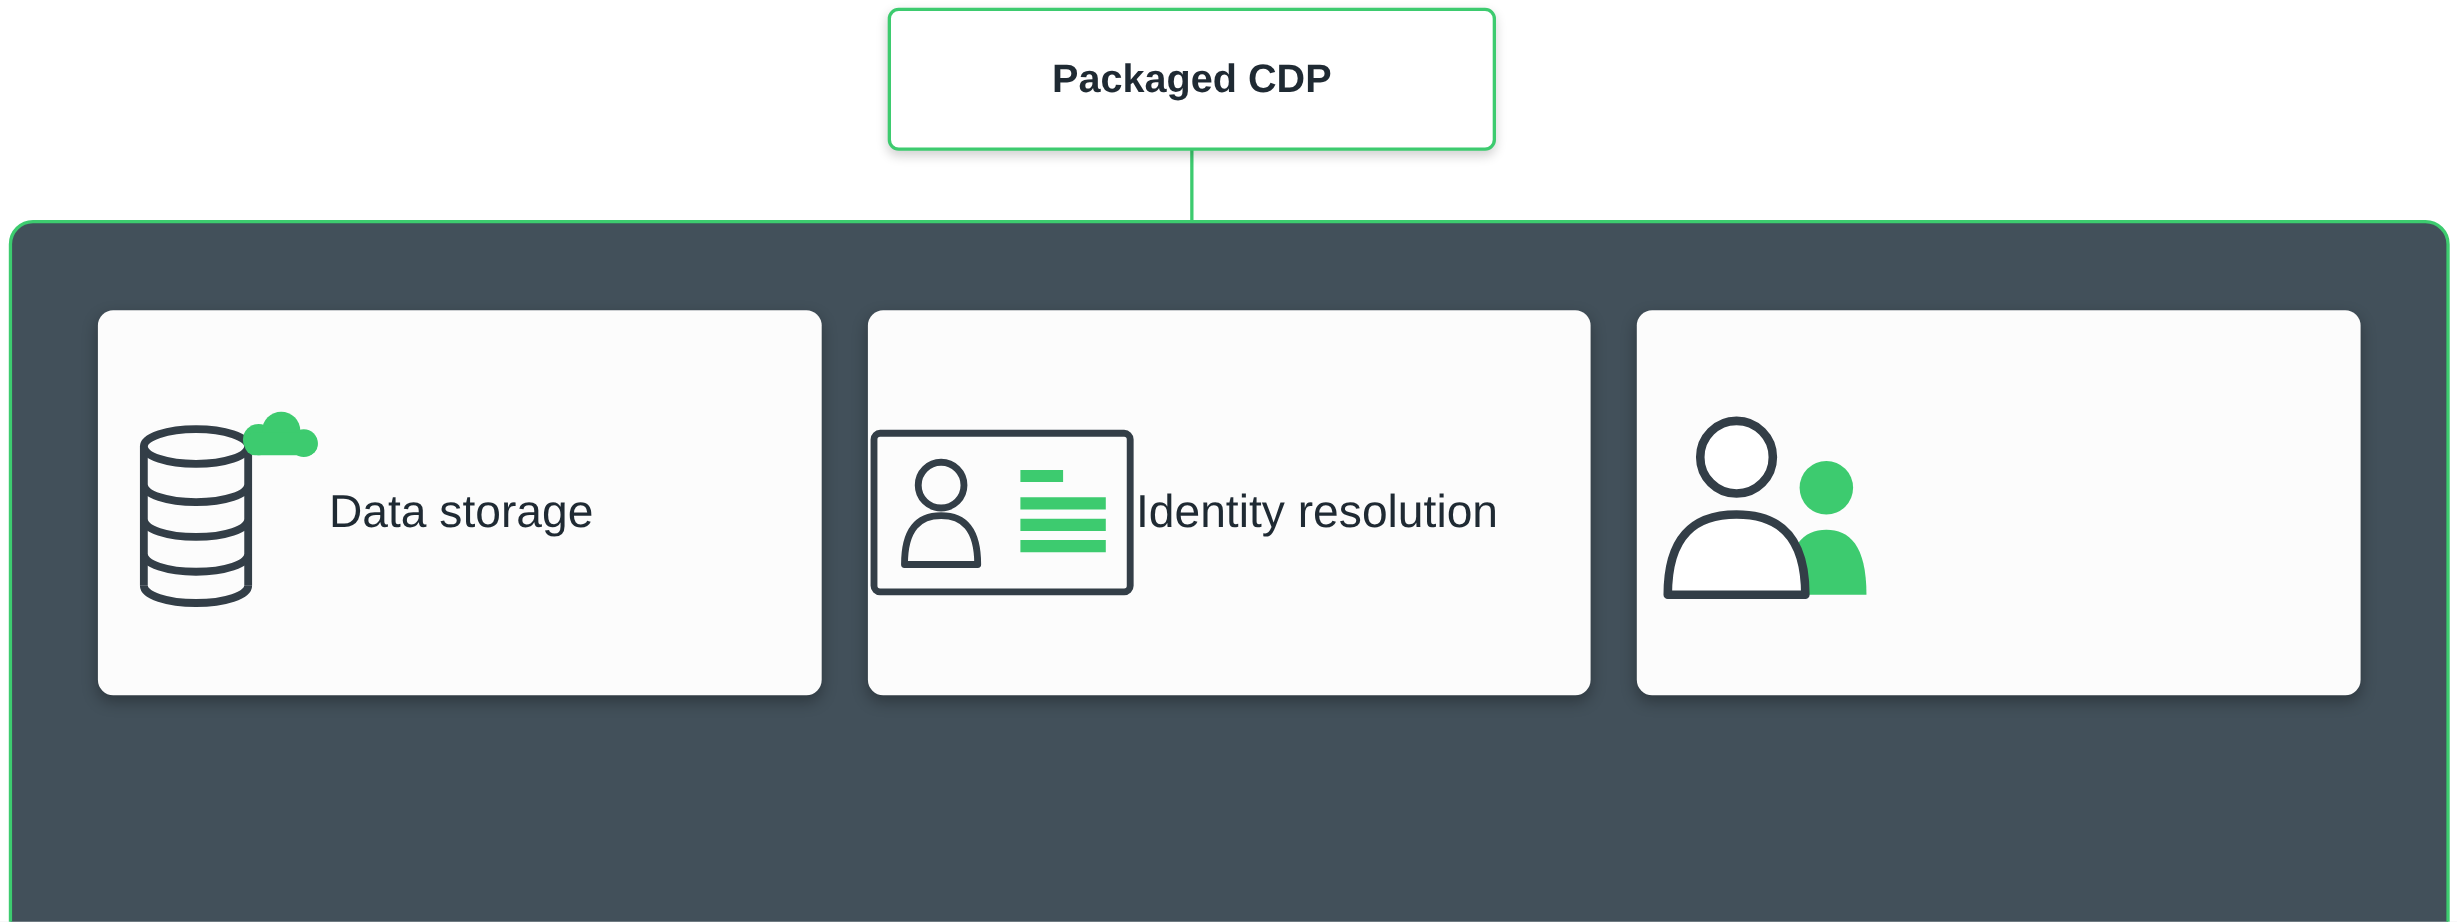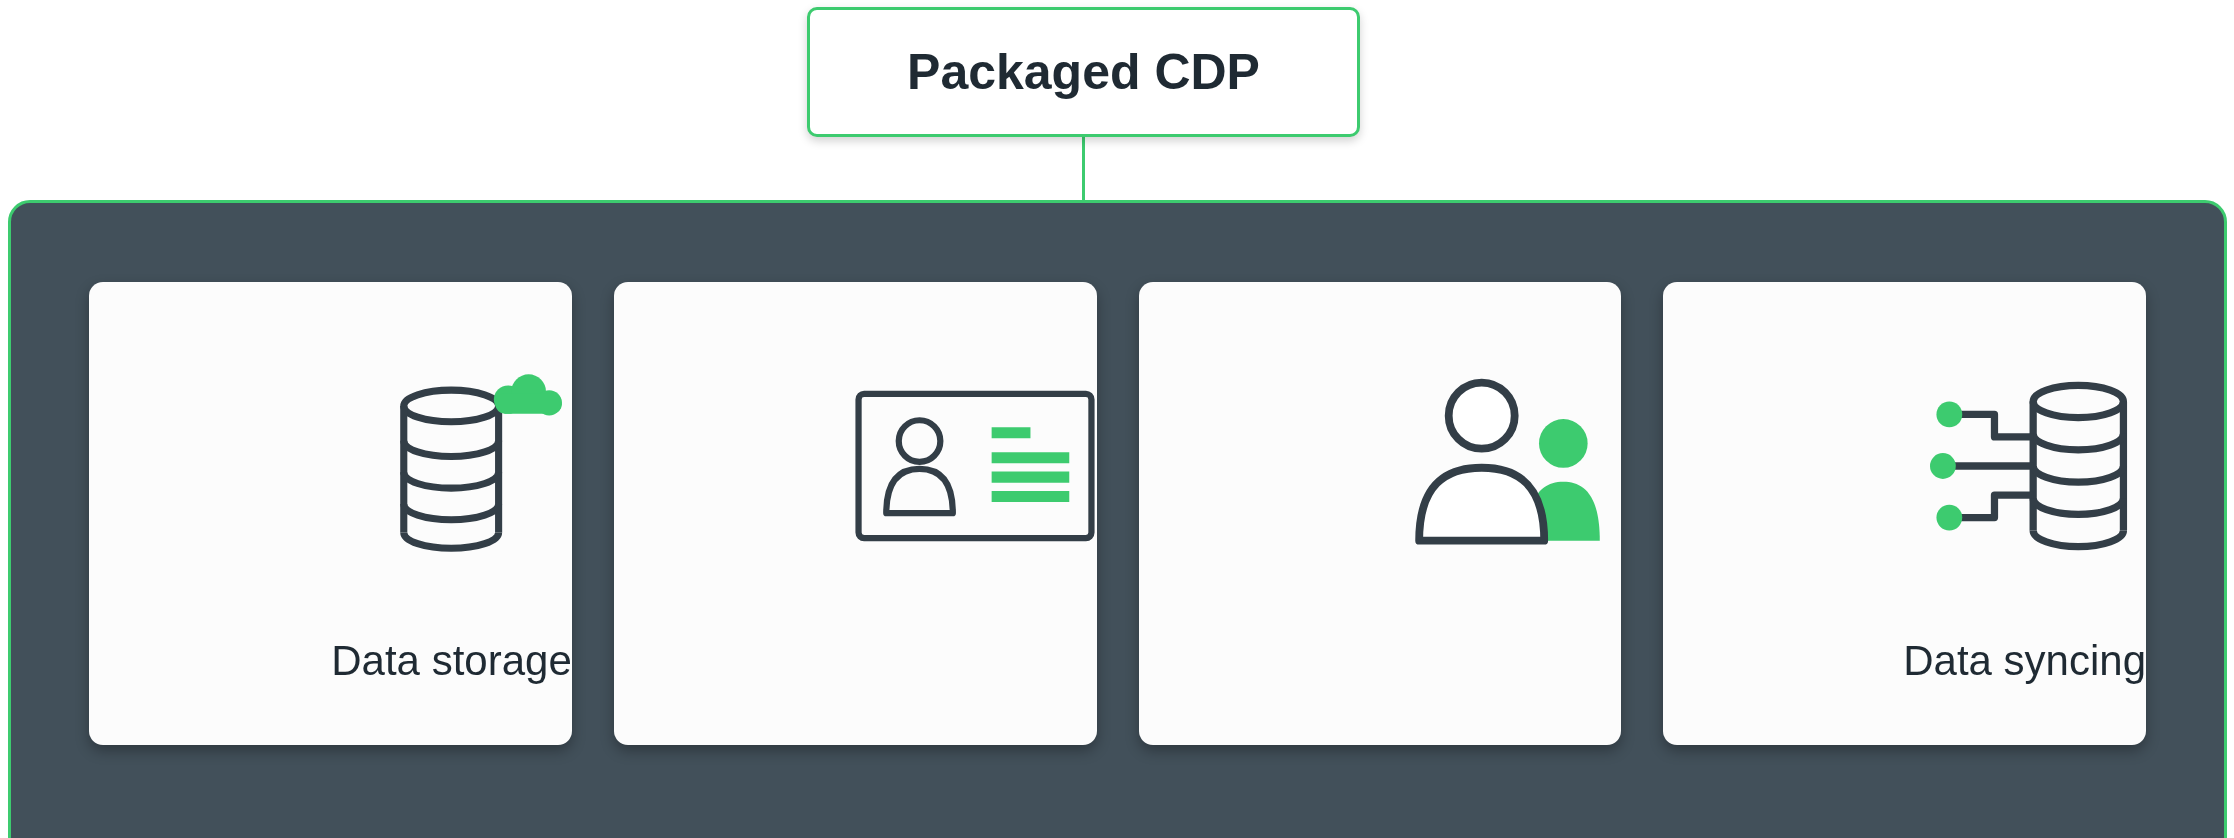--- a/index.html
+++ b/index.html
@@ -12,42 +12,42 @@
   *{box-sizing:border-box;margin:0;padding:0;}
   html,body{width:2234px;height:838px;background:#ffffff;overflow:hidden;
     font-family:"Liberation Sans","DejaVu Sans",sans-serif;}
   .stage{position:relative;width:2234px;height:838px;}
 
   .title-box{
     position:absolute;left:807px;top:7px;width:553px;height:130px;
     background:#ffffff;border:3px solid var(--accent);border-radius:10px;
     display:flex;align-items:center;justify-content:center;
     box-shadow:0 4px 10px rgba(0,0,0,0.18);
-    font-size:50px;font-weight:700;color:var(--text-dark);
+    font-size:36px;font-weight:700;color:var(--text-dark);
     z-index:2;
   }
 
   .connector{
     position:absolute;left:1082px;top:136px;width:3px;height:66px;
     background:var(--accent);
   }
 
   .container{
     position:absolute;left:8px;top:200px;width:2219px;height:680px;
     background:var(--container);
     border:3px solid var(--accent);
     border-radius:22px;
     display:flex;gap:42px;align-items:flex-start;
     padding:79px 78px 0 78px;
   }
 
   .card{
-    flex:1;height:463px;background:var(--card-bg);border-radius:14px;
+    flex:1;height:350px;background:var(--card-bg);border-radius:14px;
     box-shadow:0 6px 14px rgba(0,0,0,0.30);
-    display:flex;flex-direction:column;align-items:flex-end;
+    display:flex;flex-direction:row;align-items:flex-start;
     padding-top:86px;
   }
   .icon-box{
     height:196px;display:flex;align-items:center;justify-content:center;
   }
   .card-label{
     margin-top:74px;font-size:42px;line-height:1.1;color:var(--text-dark);
     font-weight:400;text-align:center;
   }
 
@@ -94,53 +94,33 @@
         <svg width="244" height="162" viewBox="0 0 176 116" aria-hidden="true">
           <rect class="outline" x="4" y="6" width="168" height="104" rx="4"></rect>
           <circle class="outline" cx="48" cy="40" r="15"></circle>
           <path class="outline" d="M24 92 C24 68 34 60 48 60 C62 60 72 68 72 92 Z"></path>
           <path class="green-line" d="M100 34 H128"></path>
           <path class="green-line" d="M100 52 H156"></path>
           <path class="green-line" d="M100 66 H156"></path>
           <path class="green-line" d="M100 80 H156"></path>
         </svg>
       </div>
+      <div class="card-label">Identity resolution</div>
     </div>
 
     <div class="card">
       <div class="icon-box">
         <svg width="230" height="198" viewBox="0 0 132 114" aria-hidden="true">
           <g>
             <circle class="green-fill" cx="99" cy="44" r="14"></circle>
             <path class="green-fill" d="M78 100 C78 74 87 66 99 66 C111 66 120 74 120 100 Z"></path>
           </g>
           <g>
             <circle class="outline-fill" cx="52" cy="28" r="19"></circle>
             <path class="outline-fill" d="M16 100 C16 68 31 58 52 58 C73 58 88 68 88 100 Z"></path>
           </g>
         </svg>
       </div>
     </div>
 
-    <div class="card">
-      <div class="icon-box">
-        <svg width="216" height="200" viewBox="0 0 134 124" aria-hidden="true">
-          <ellipse class="outline" cx="92" cy="22" rx="28" ry="10"></ellipse>
-          <path class="outline" d="M64 22 V102 M120 22 V102"></path>
-          <path class="outline" d="M64 42 A28 10 0 0 0 120 42"></path>
-          <path class="outline" d="M64 62 A28 10 0 0 0 120 62"></path>
-          <path class="outline" d="M64 82 A28 10 0 0 0 120 82"></path>
-          <path class="outline" d="M64 102 A28 10 0 0 0 120 102"></path>
-          <g>
-            <path class="outline" d="M19 30 H40 V44 H64"></path>
-            <path class="outline" d="M15 62 H64"></path>
-            <path class="outline" d="M19 94 H40 V80 H64"></path>
-            <circle class="green-fill" cx="12" cy="30" r="8"></circle>
-            <circle class="green-fill" cx="8" cy="62" r="8"></circle>
-            <circle class="green-fill" cx="12" cy="94" r="8"></circle>
-          </g>
-        </svg>
-      </div>
-      <div class="card-label">Data syncing</div>
-    </div>
 
   </div>
 </div>
 
 </body></html>

